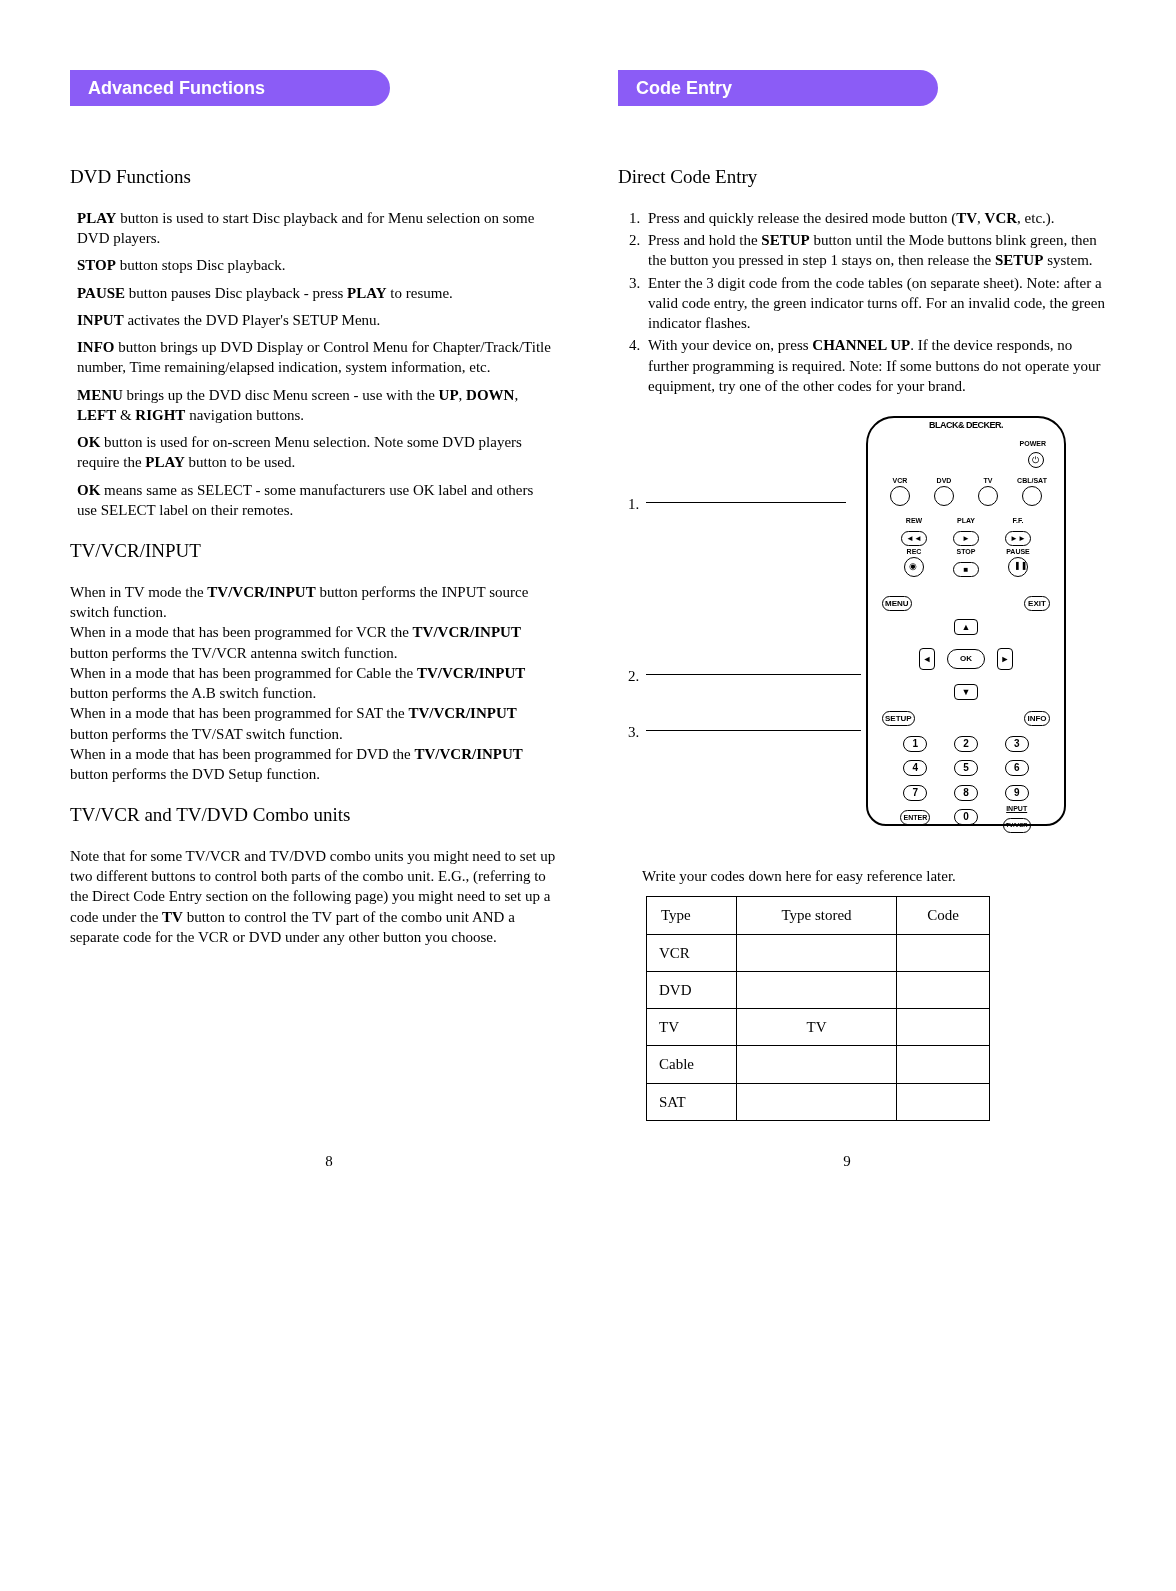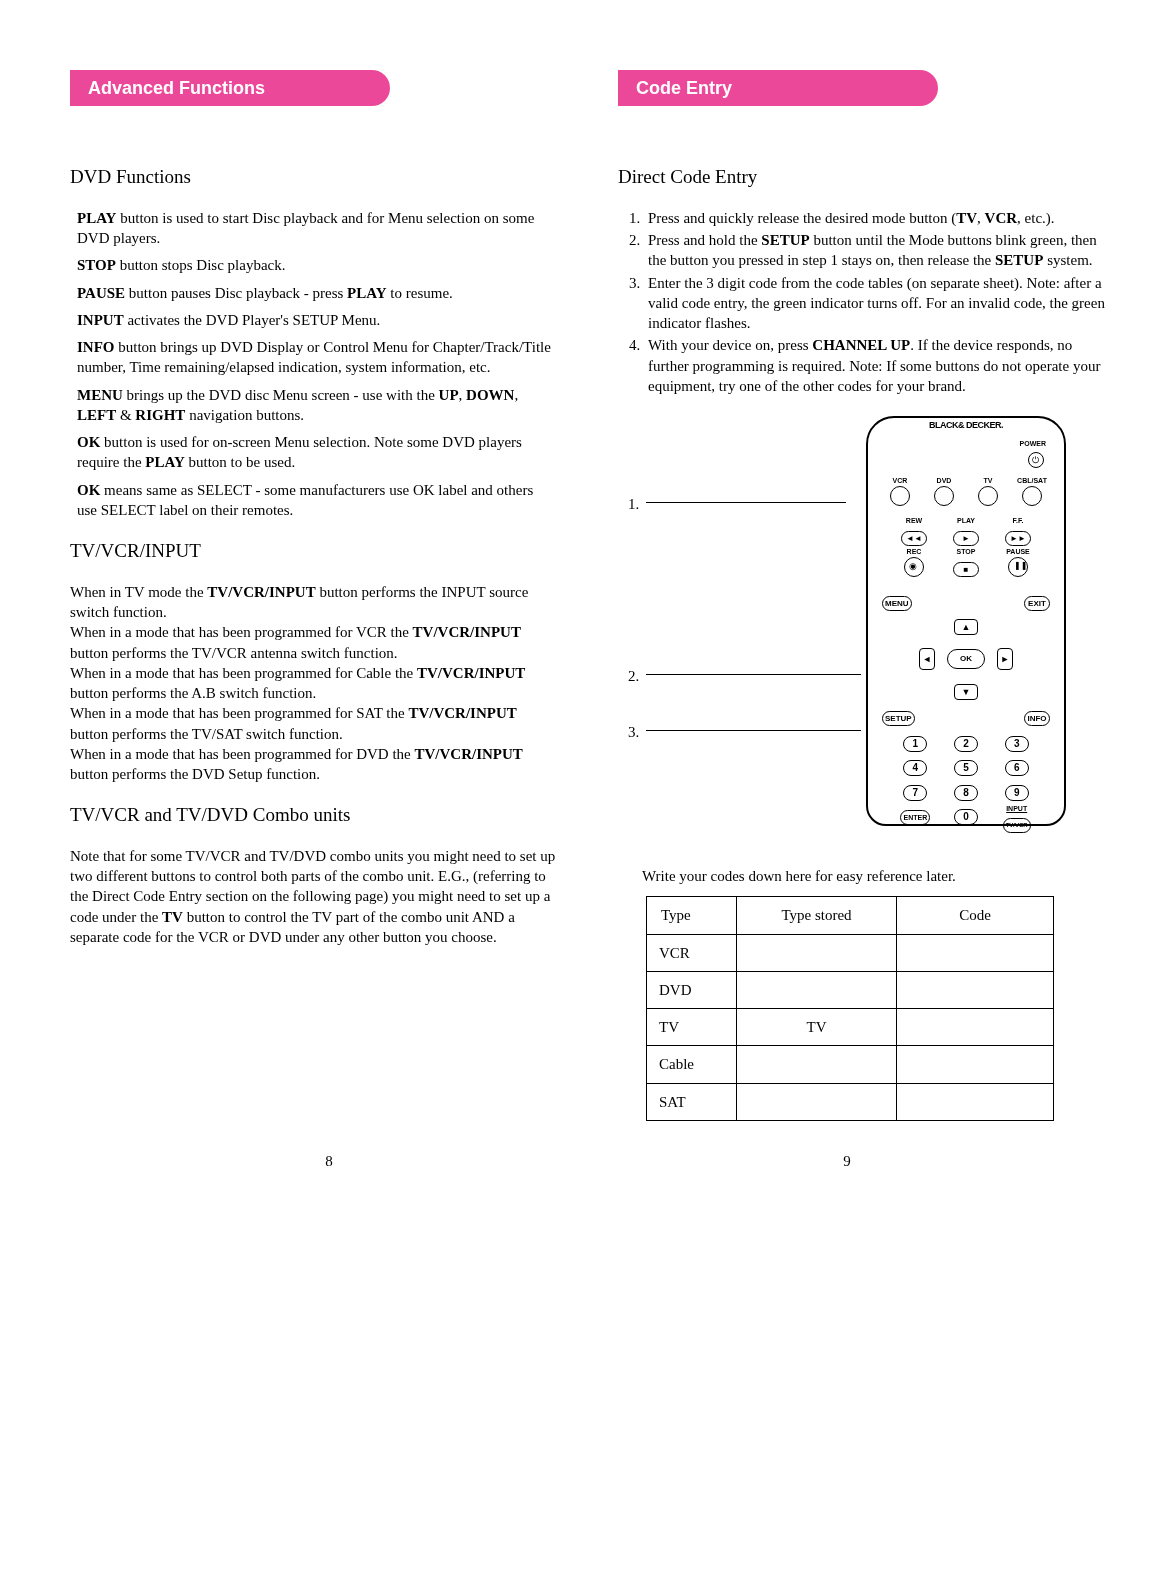--- a/index.html
+++ b/index.html
@@ -14,21 +14,21 @@
   }
   .page {
     display: flex;
     gap: 60px;
   }
   .col {
     flex: 1;
     min-width: 0;
   }
   .tab-header {
-    background: #ec4899;
+    background: #8b5cf6;
     color: #fff;
     font-family: Arial, Helvetica, sans-serif;
     font-weight: bold;
     font-size: 18px;
     padding: 6px 18px;
     border-radius: 0 20px 20px 0;
     display: inline-block;
     margin-bottom: 40px;
     min-width: 320px;
   }
@@ -139,21 +139,21 @@
   .dpad .up { left:50%; top:2px; transform:translateX(-50%); }
   .dpad .down { left:50%; bottom:2px; transform:translateX(-50%); }
   .dpad .left { left:8px; top:50%; transform:translateY(-50%); width:16px; height:22px; line-height:20px;}
   .dpad .right { right:8px; top:50%; transform:translateY(-50%); width:16px; height:22px; line-height:20px;}
   .table-caption {
     margin: 12px 0 10px 24px;
   }
   table.codes {
     border-collapse: collapse;
     margin-left: 28px;
-    width: 408px;
+    width: 344px;
   }
   table.codes th, table.codes td {
     border: 1px solid #000;
     padding: 8px 12px;
     text-align: left;
     font-size: 15px;
     height: 36px;
   }
   table.codes th {
     font-weight: normal;

